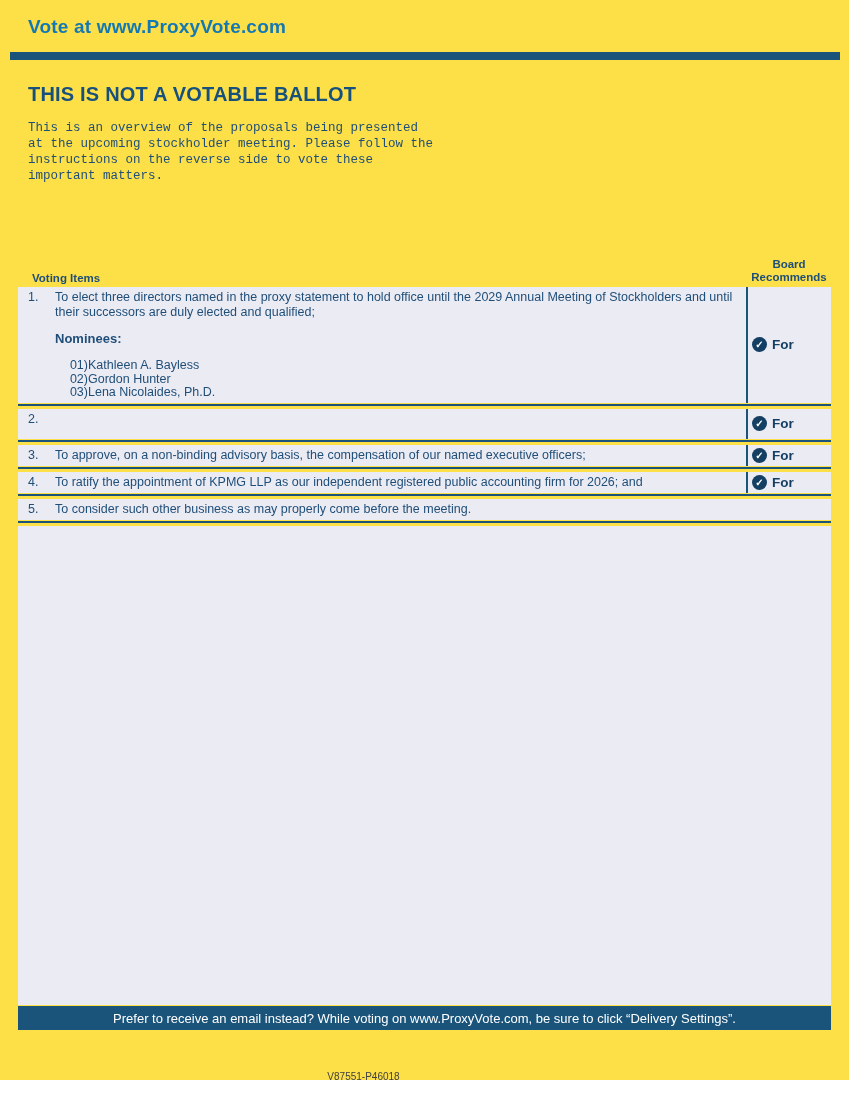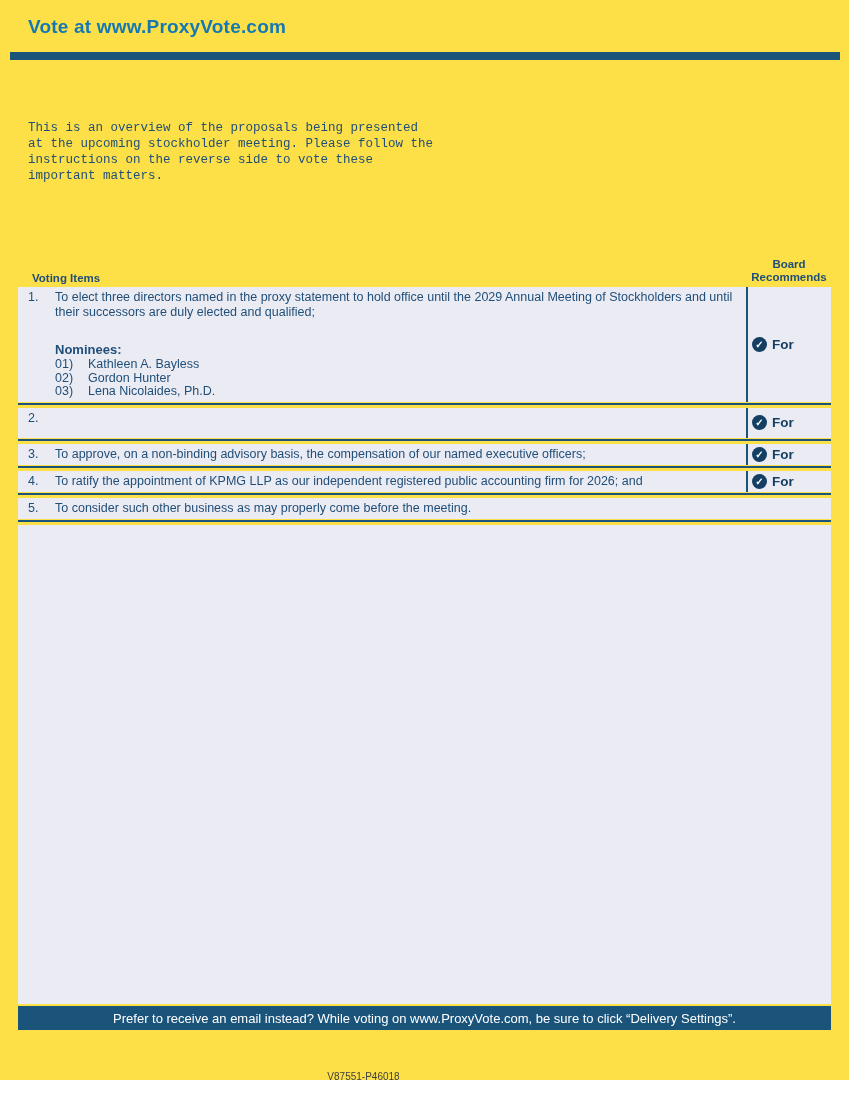--- a/index.html
+++ b/index.html
@@ -102,23 +102,23 @@
   .row-2 { min-height: 30px; }
   .row-oneline { min-height: 12px; }
   .row-sep {
     height: 2px;
     background: #1A547A;
     margin: 1px 0 3px 0;
   }
   .nominees-label {
     font-weight: bold;
     font-size: 13px;
-    margin-top: 22px;
-  }
-  .nominee-list { margin-top: 1px; }
+    margin-top: 11px;
+  }
+  .nominee-list { margin-top: 13px; text-align: right; }
   .nominee { display: flex; line-height: 13.5px; }
   .nominee .nnum { width: 33px; flex: 0 0 33px; }
   .for-badge {
     display: flex;
     align-items: center;
     gap: 5px;
   }
   .check-circle {
     width: 15px; height: 15px;
     border-radius: 50%;
@@ -161,20 +161,21 @@
   }
 </style>
 </head>
 <body>
 
 <div class="page">
 
   <div class="masthead">Vote at www.ProxyVote.com</div>
   <div class="top-bar"></div>
 
+  <div class="notice-title">THIS IS NOT A VOTABLE BALLOT</div>
   <div class="notice-body">This is an overview of the proposals being presented at the upcoming stockholder meeting. Please follow the instructions on the reverse side to vote these important matters.</div>
 
   <div class="table-wrap">
 
     <div class="table-head">
       <div class="items-header">Voting Items</div>
       <div class="recommends-header">Board
 Recommends</div>
     </div>
 

